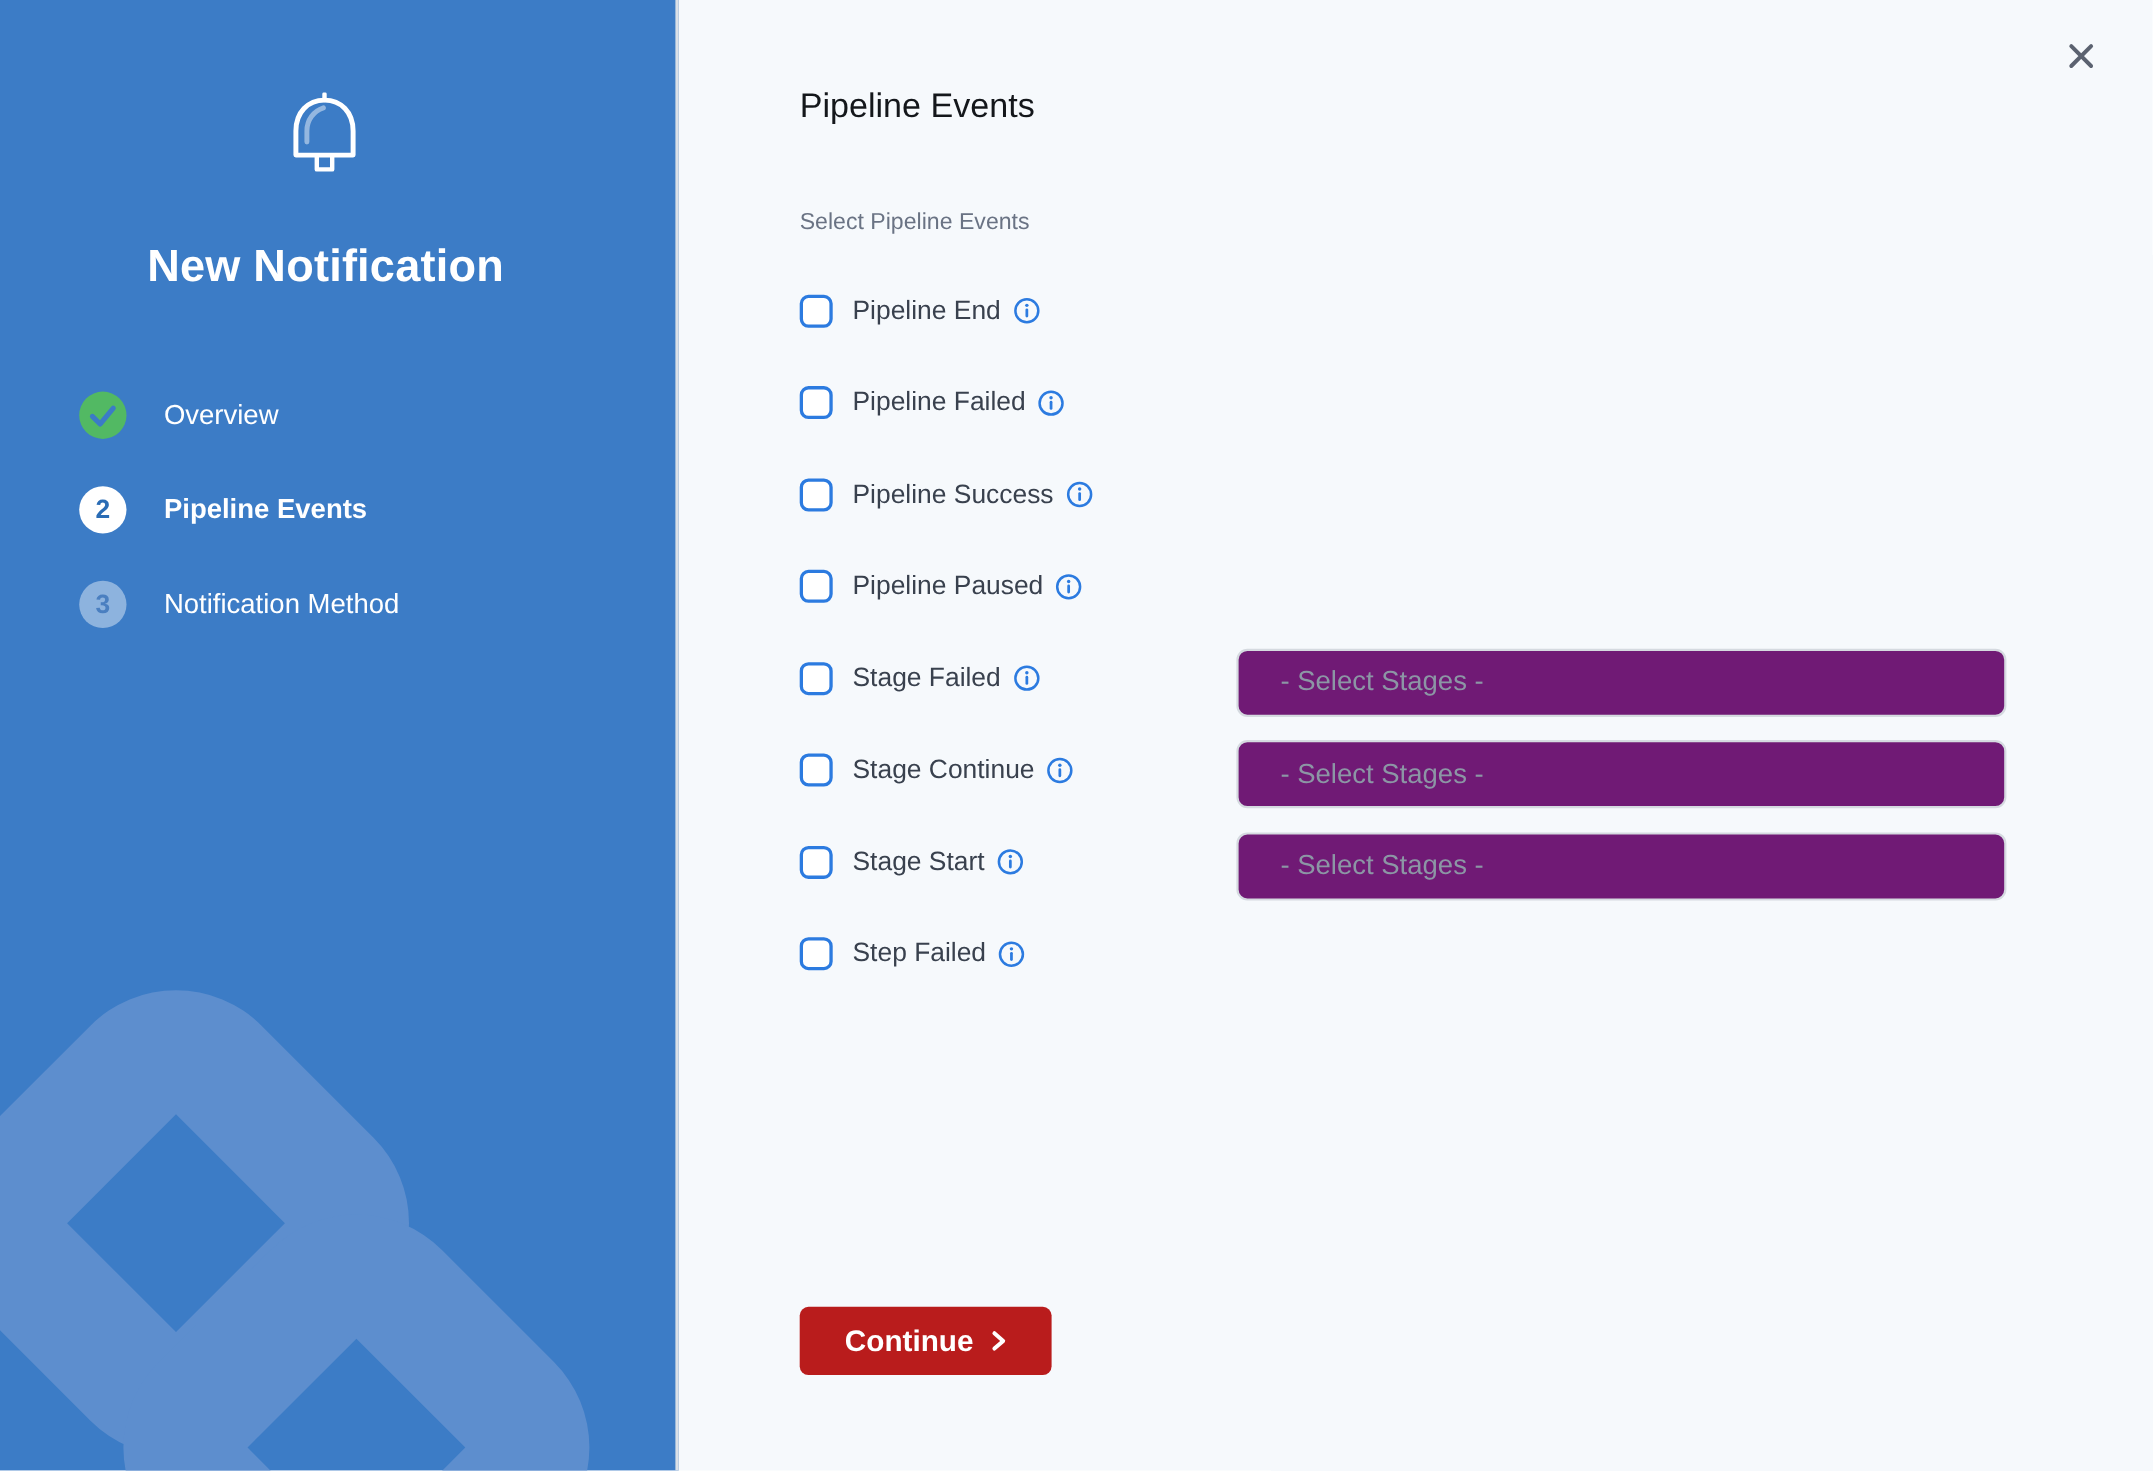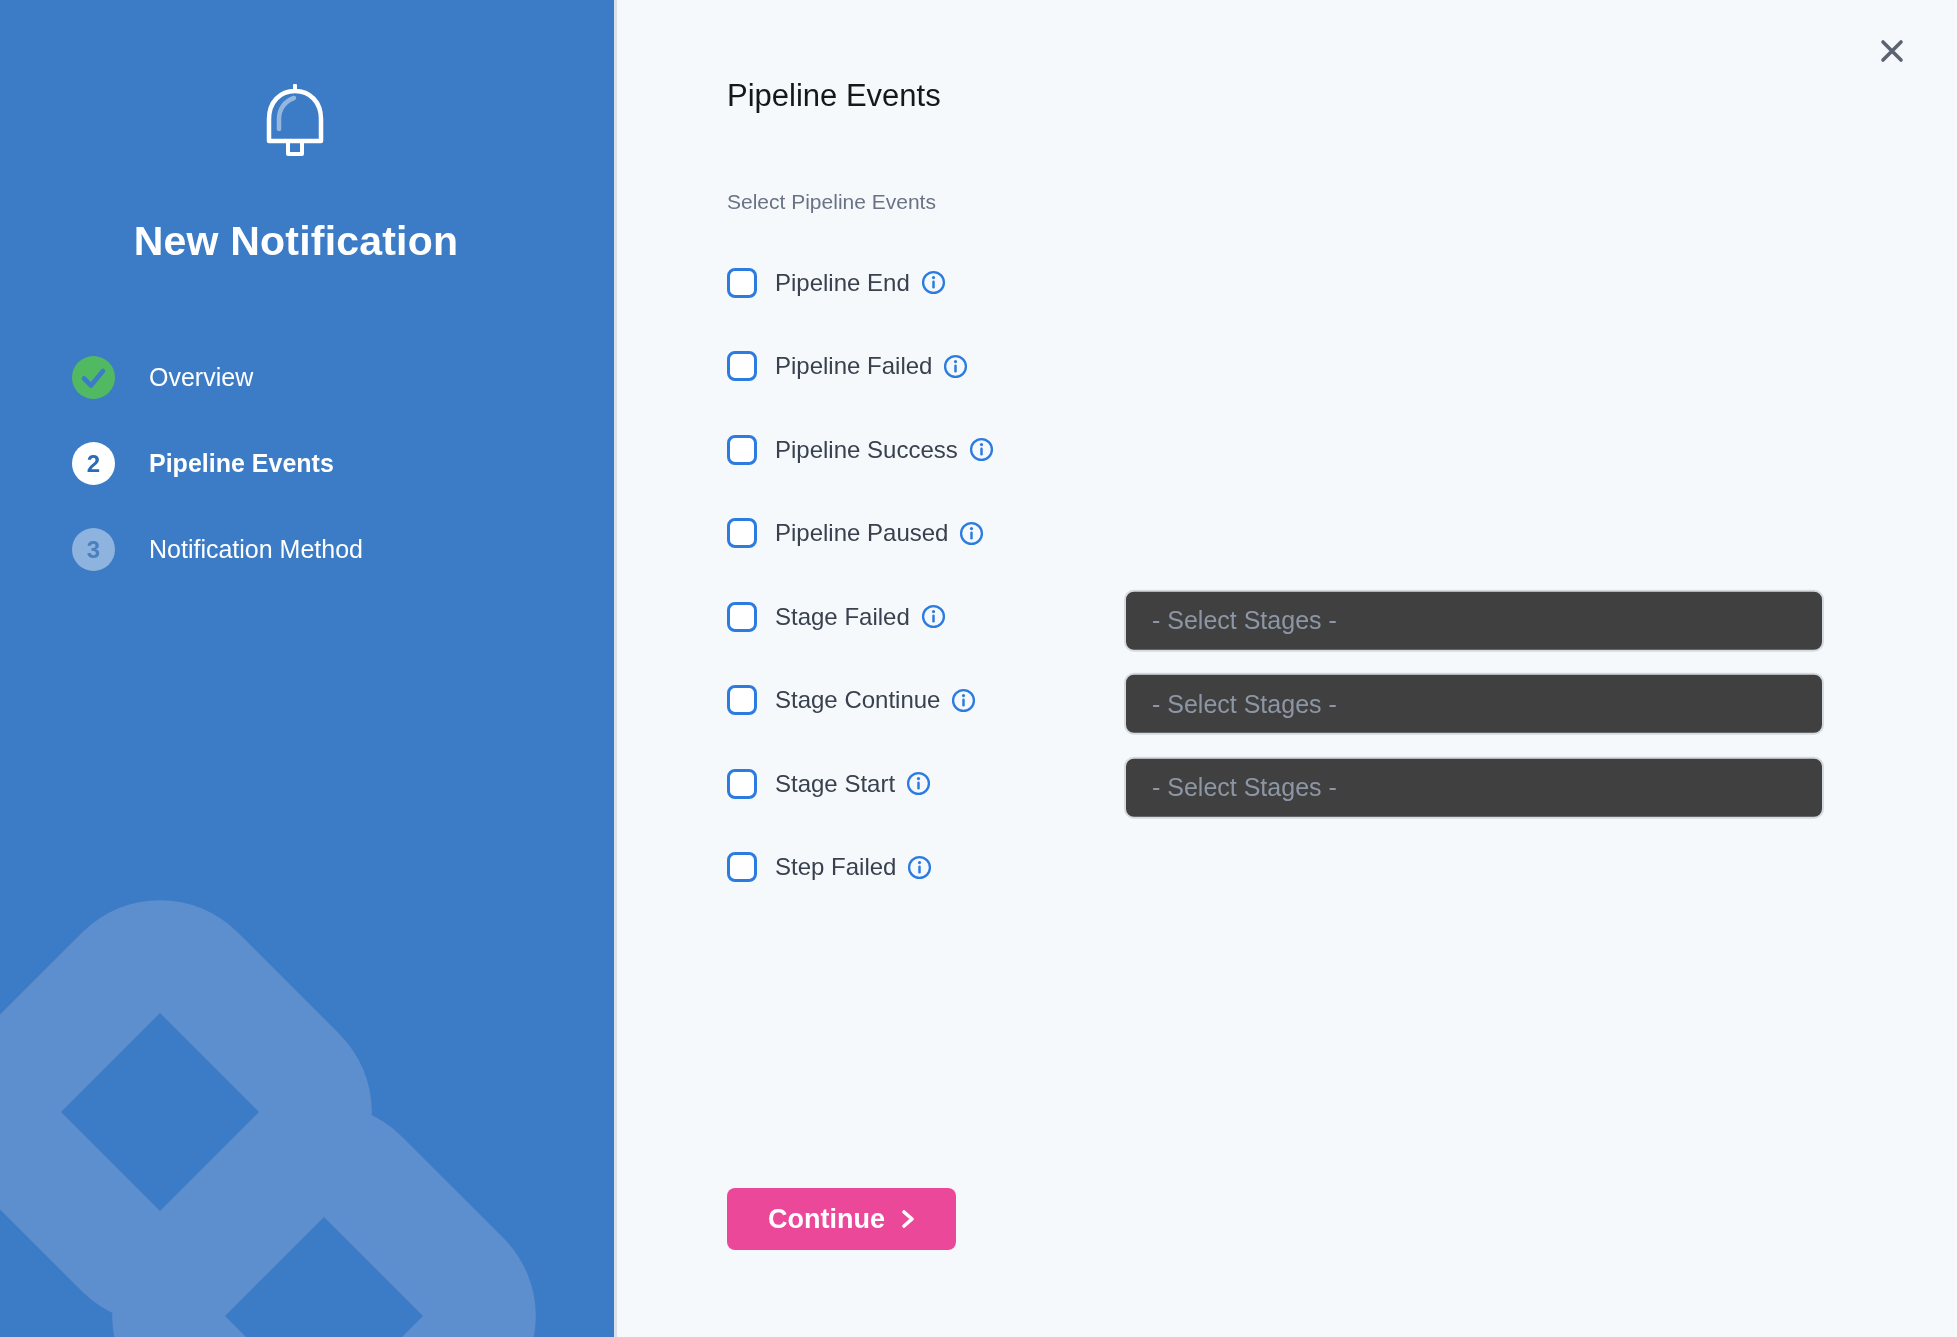--- a/index.html
+++ b/index.html
@@ -57,27 +57,27 @@
   .event-row{position:relative;height:83.5px;display:flex;align-items:center;}
   .checkbox{
     width:30px;height:30px;box-sizing:border-box;flex:0 0 30px;
     border:3px solid #2C7BE0;border-radius:8px;background:#FFFFFF;cursor:pointer;
   }
   .event-label{margin-left:18px;font-size:24px;color:#39414E;cursor:pointer;}
   .info{margin-left:11px;display:flex;cursor:pointer;line-height:0;}
   .stage-select{
     position:absolute;left:397px;top:50%;transform:translateY(-44%);
     width:700px;height:62px;box-sizing:border-box;
-    background:#404040;border:2px solid #D5DAE0;border-radius:10px;
-    display:flex;align-items:center;padding-left:26px;
+    background:#701a75;border:2px solid #D5DAE0;border-radius:10px;
+    display:flex;align-items:center;padding-left:38px;
     font-size:25px;color:#8C96A5;cursor:pointer;
   }
   .continue-btn{
     position:absolute;left:110px;top:1188px;width:229px;height:62px;
-    background:#ec4899;border:none;border-radius:8px;cursor:pointer;
+    background:#b91c1c;border:none;border-radius:8px;cursor:pointer;
     display:flex;align-items:center;justify-content:center;gap:15px;
     color:#FFFFFF;font-size:27px;font-weight:700;font-family:inherit;
   }
 </style>
 </head>
 <body>
 
 <div class="app">
 
   <aside class="sidebar">

